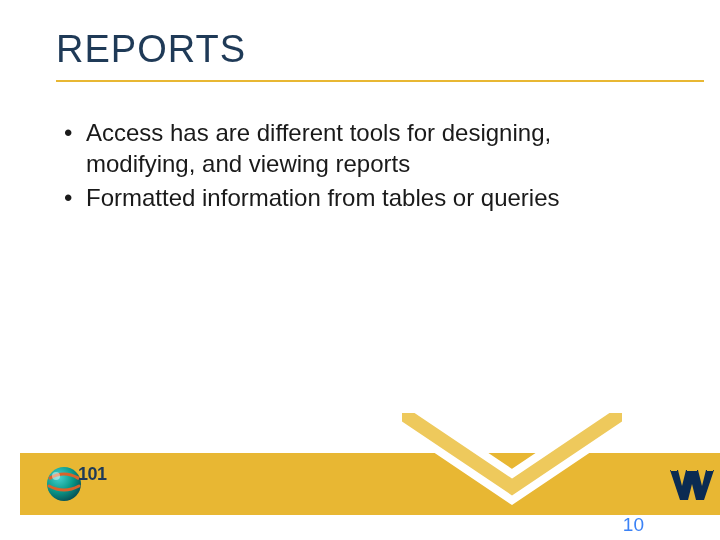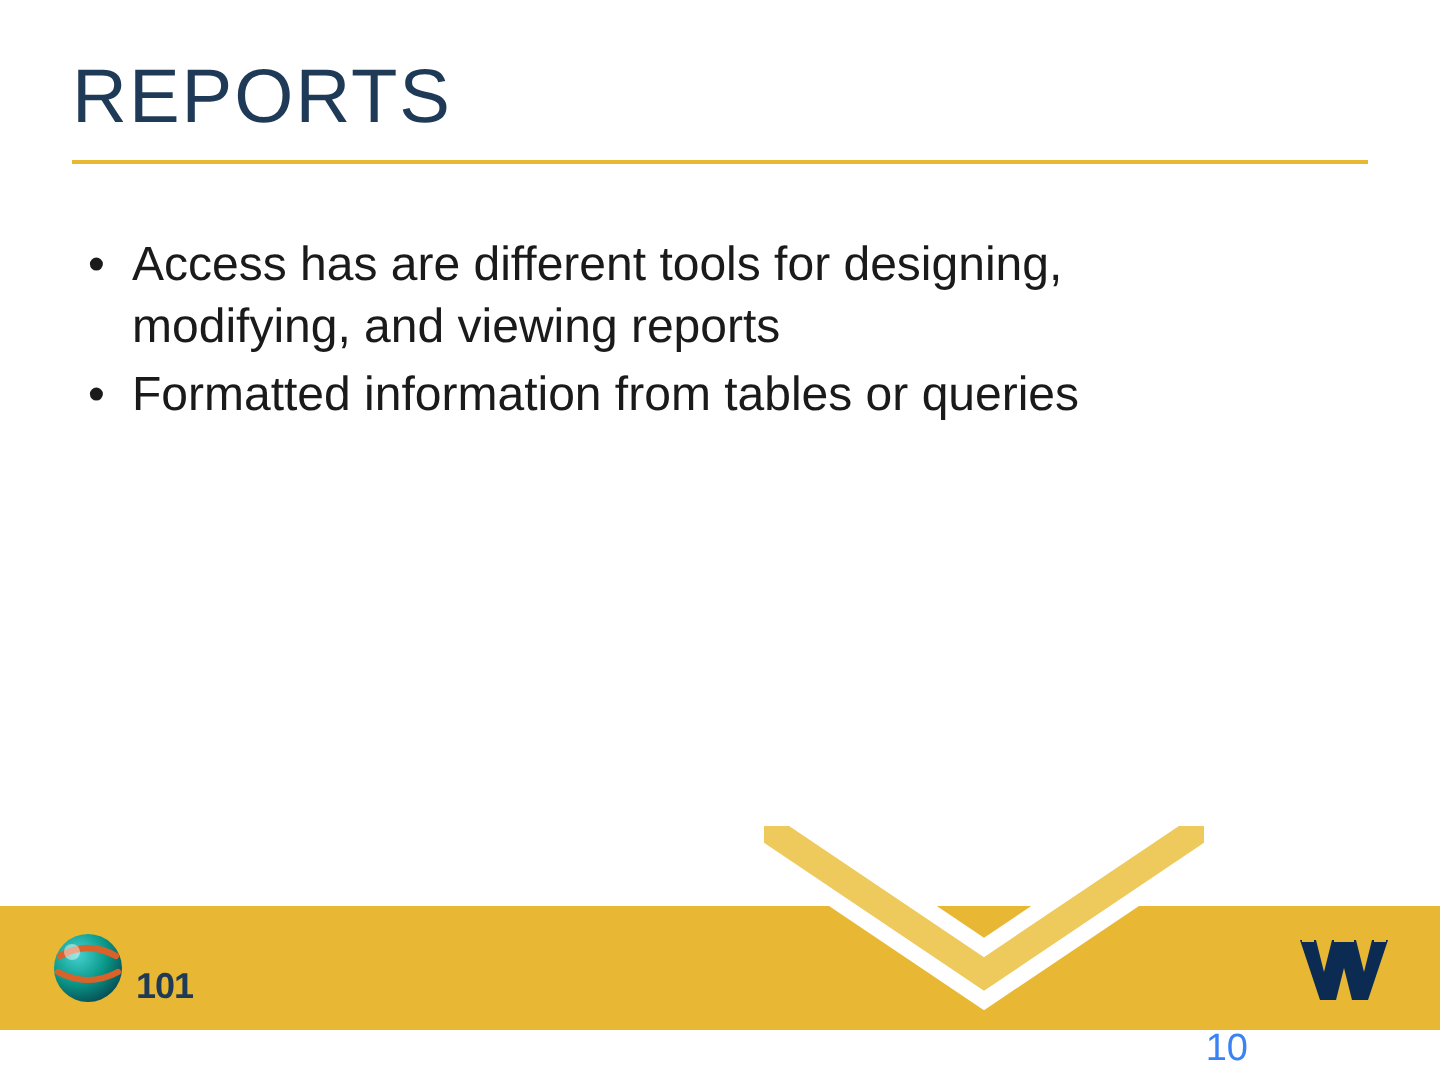--- a/index.html
+++ b/index.html
@@ -2,20 +2,21 @@
 <html><head>
 <meta charset="utf-8">
 <style>
   * { margin: 0; padding: 0; box-sizing: border-box; }
   html, body { width: 720px; height: 540px; font-family: Arial, Helvetica, sans-serif; background: #fff; overflow: hidden; }
   .slide {
     position: relative;
     width: 648px;
     height: 540px;
     background: #ffffff;
+    margin-left: 20px;
   }
   .title {
     position: absolute;
     top: 28px;
     left: 36px;
     font-size: 38px;
     font-weight: 400;
     letter-spacing: 1px;
     color: #1f3a57;
   }
@@ -69,22 +70,21 @@
     bottom: -16px;
   }
   .chevron svg { display: block; }
   
   .cs101-logo {
     position: absolute;
     left: 24px;
     top: 50%;
     transform: translateY(-50%);
     display: flex;
-    align-items: flex-end;
-    gap: 10px;
+    align-items: flex-start;
   }
   .cs101-logo svg { display:block; }
   .cs101-text {
     font-size: 18px;
     font-weight: 700;
     color: #1f3a57;
     margin-left: -6px;
     letter-spacing: -0.5px;
   }
   

